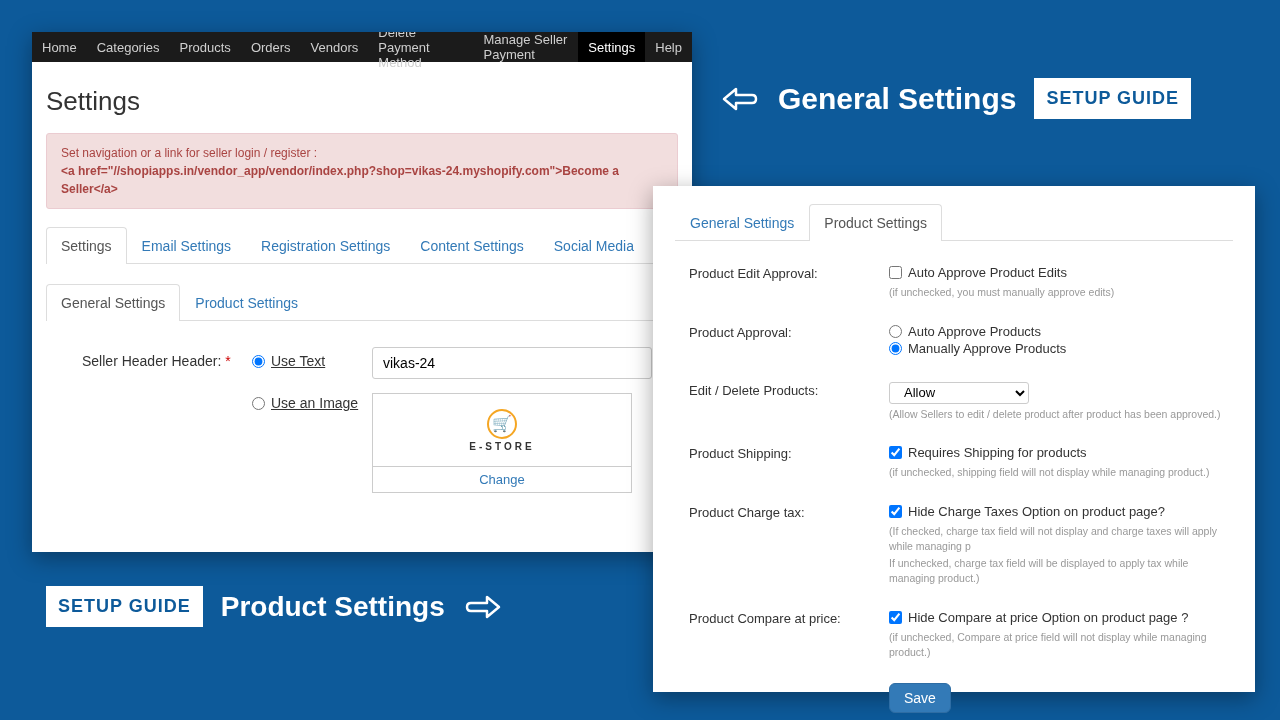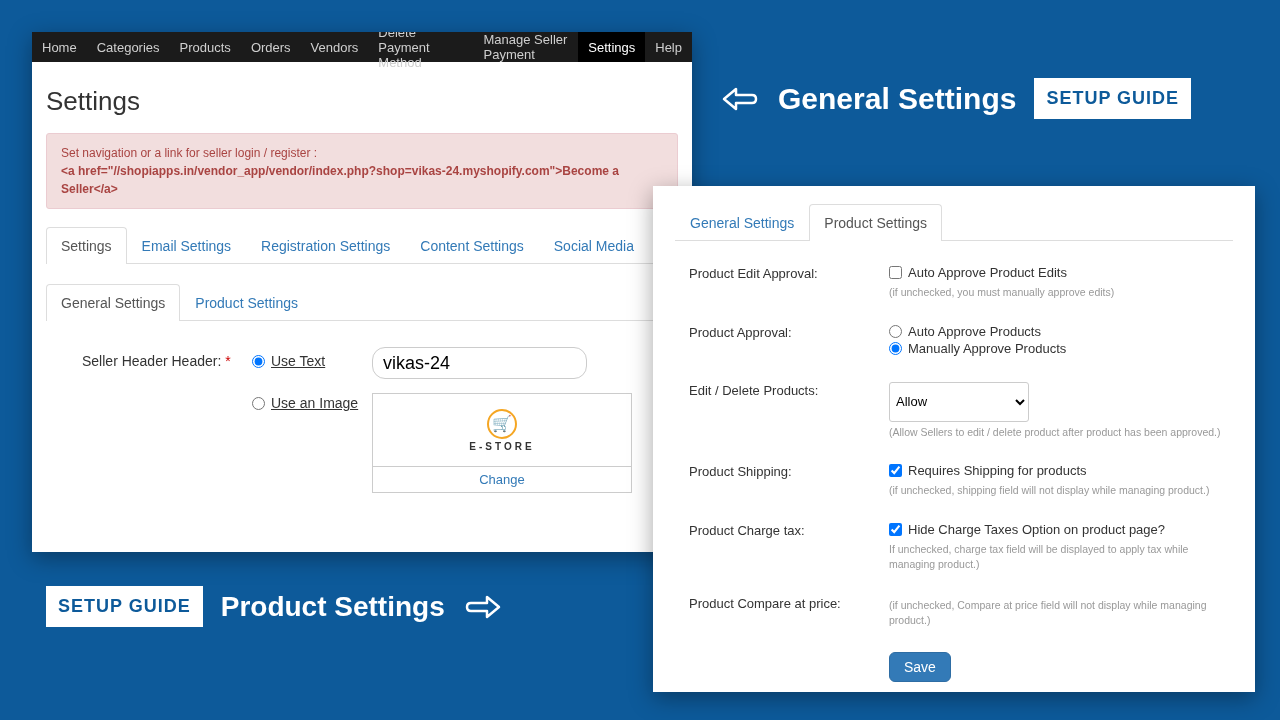--- a/index.html
+++ b/index.html
@@ -24,42 +24,42 @@
   .inner-tabs { display: flex; border-bottom: 1px solid #ddd; font-size: 14px; }
   .inner-tab { padding: 10px 14px 9px; color: #337ab7; cursor: pointer; border: 1px solid transparent; border-bottom: none; }
   .inner-tab.active { color: #555; border-color: #ddd; background: #fff; border-radius: 4px 4px 0 0; margin-bottom: -1px; }
 
   .form-area { padding: 26px 14px 0 50px; font-size: 14px; color: #333; }
   .form-row { display: flex; }
   .form-label { width: 170px; padding-top: 6px; }
   .req { color: #c00; }
   .form-opts { width: 120px; padding-top: 6px; }
   .form-ctrl { flex: 1; }
-  input[type=text].ctrl { width: 215px; height: 32px; border: 1px solid #ccc; border-radius: 13px; padding: 0 10px; font-size: 18px; }
+  input[type=text].ctrl { width: 280px; height: 32px; border: 1px solid #ccc; border-radius: 3px; padding: 0 10px; font-size: 14px; }
   .radio-line { display: flex; align-items: center; gap: 6px; margin-bottom: 26px; text-decoration: underline; }
   .img-box { width: 260px; height: 100px; border: 1px solid #ccc; display: flex; flex-direction: column; }
   .img-preview { flex: 1; display: flex; flex-direction: column; align-items: center; justify-content: center; gap: 2px; }
   .estore-mark { width: 30px; height: 30px; border: 2px solid #f5a623; border-radius: 50%; display: flex; align-items: center; justify-content: center; color: #1b6ea8; font-size: 16px; font-weight: bold; }
   .estore-txt { font-size: 10px; letter-spacing: 3px; color: #333; font-weight: bold; }
   .img-change { border-top: 1px solid #ccc; text-align: center; padding: 5px 0; color: #337ab7; font-size: 13px; cursor: pointer; }
 
   
   .card2 { position: absolute; left: 653px; top: 186px; width: 602px; height: 506px; background: #fff; box-shadow: 0 6px 22px rgba(0,0,0,.35); }
 
   .card2-tabs { display: flex; border-bottom: 1px solid #ddd; margin: 18px 22px 0; font-size: 14px; }
   .c2tab { padding: 10px 14px 9px; color: #337ab7; cursor: pointer; border: 1px solid transparent; border-bottom: none; }
   .c2tab.active { color: #555; border-color: #ddd; background: #fff; border-radius: 4px 4px 0 0; margin-bottom: -1px; }
 
   .c2-form { padding: 24px 22px 0 36px; font-size: 13px; color: #333; }
   .c2-row { display: flex; margin-bottom: 24px; }
   .c2-label { width: 200px; padding-top: 1px; }
   .c2-ctrl { flex: 1; }
   .c2-hint { color: #999; font-size: 10.5px; margin-top: 3px; line-height: 1.4; }
   .c2-inline { display: inline-flex; align-items: center; gap: 6px; margin-right: 26px; }
-  select.sel { height: 40px; border: 1px solid #ccc; border-radius: 3px; width: 140px; font-size: 13px; padding: 0 2px; background: #fff; }
+  select.sel { height: 22px; border: 1px solid #ccc; border-radius: 3px; width: 140px; font-size: 13px; padding: 0 10px; background: #fff; }
   .save-btn { background: #337ab7; color: #fff; border: 1px solid #2e6da4; border-radius: 6px; padding: 6px 14px; font-size: 14px; cursor: pointer; }
 
   
   .banner-right { position: absolute; left: 720px; top: 78px; display: flex; align-items: center; gap: 18px; }
   .banner-title { color: #fff; font-size: 30px; font-weight: 700; }
   .banner-badge { background: #fff; color: #0d5a9a; font-weight: 800; font-size: 18px; padding: 10px 12px; letter-spacing: 1px; }
 
   .banner-left { position: absolute; left: 46px; top: 586px; display: flex; align-items: center; gap: 18px; }
   .banner-left .banner-title { font-size: 28px; }
 
@@ -189,27 +189,32 @@
       </div>
     </div>
 
     <div class="c2-row">
       <div class="c2-label">Product Charge tax:</div>
       <div class="c2-ctrl">
         <label class="c2-inline">
           <input type="checkbox" checked="" style="">
           <span>Hide Charge Taxes Option on product page?</span>
         </label>
+        <div class="c2-hint">(If checked, charge tax field will not display and charge taxes will apply while managing p</div>
         <div class="c2-hint">If unchecked, charge tax field will be displayed to apply tax while managing product.)</div>
       </div>
     </div>
 
     <div class="c2-row">
       <div class="c2-label">Product Compare at price:</div>
       <div class="c2-ctrl">
+        <label class="c2-inline">
+          <input type="checkbox" checked="" style="">
+          <span>Hide Compare at price Option on product page ?</span>
+        </label>
         <div class="c2-hint">(if unchecked, Compare at price field will not display while managing product.)</div>
       </div>
     </div>
 
     <div class="c2-row">
       <div class="c2-label"></div>
       <div class="c2-ctrl">
         <button class="save-btn">Save</button>
       </div>
     </div>

